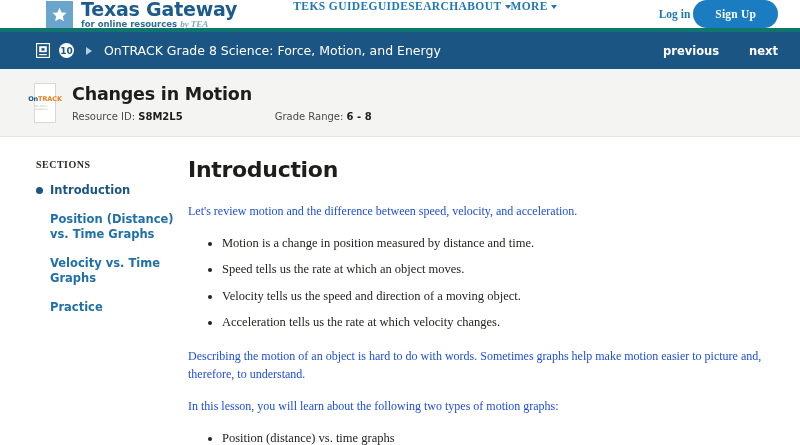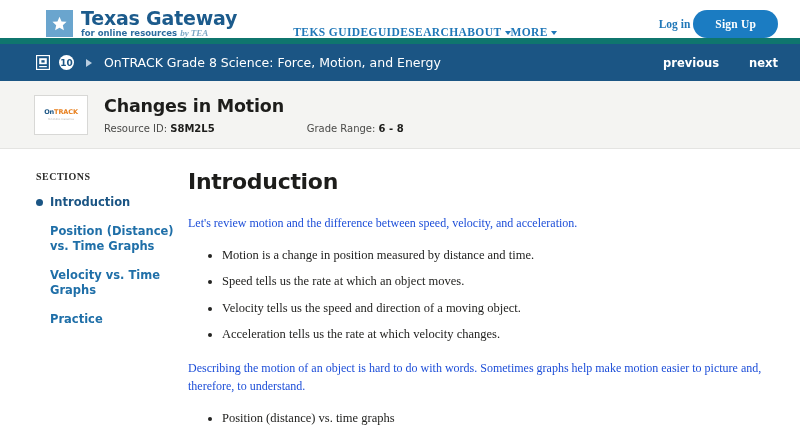--- a/index.html
+++ b/index.html
@@ -8,25 +8,25 @@
     width: 800px;
     height: 445px;
     overflow: hidden;
     background: #ffffff;
     font-family: "Liberation Sans", sans-serif;
   }
 
   
   .top-header {
     position: relative;
-    height: 44px;
+    height: 32px;
     background: #ffffff;
-    border-bottom: 6px solid #0f766e;
-    display: flex;
-    align-items: flex-end;
+    border-bottom: 4px solid #0f766e;
+    display: flex;
+    align-items: flex-start;
   }
 
   .logo-block {
     display: flex;
     align-items: center;
     margin-left: 46px;
     cursor: pointer;
   }
   .logo-star-box {
     width: 27px;
@@ -169,21 +169,21 @@
   
   .resource-header {
     background: #f4f4f2;
     border-bottom: 1px solid #e4e4e2;
     height: 68px;
     display: flex;
     align-items: center;
     padding-left: 34px;
   }
   .thumb {
-    width: 54px;
+    width: 22px;
     height: 40px;
     background: #ffffff;
     border: 1px solid #d8d8d6;
     display: flex;
     flex-direction: column;
     align-items: center;
     justify-content: center;
     flex: 0 0 auto;
   }
   .thumb-logo {
@@ -405,19 +405,20 @@
     <p>Let's review motion and the difference between speed, velocity, and acceleration.</p>
 
     <ul>
       <li>Motion is a change in position measured by distance and time.</li>
       <li>Speed tells us the rate at which an object moves.</li>
       <li>Velocity tells us the speed and direction of a moving object.</li>
       <li>Acceleration tells us the rate at which velocity changes.</li>
     </ul>
 
     <p>Describing the motion of an object is hard to do with words. Sometimes graphs help make motion easier to picture and, therefore, to understand.</p>
+    <p>In this lesson, you will learn about the following two types of motion graphs:</p>
 
     <ul>
       <li>Position (distance) vs. time graphs</li>
 
     </ul>
   </main>
 </div>
 
 </body></html>

